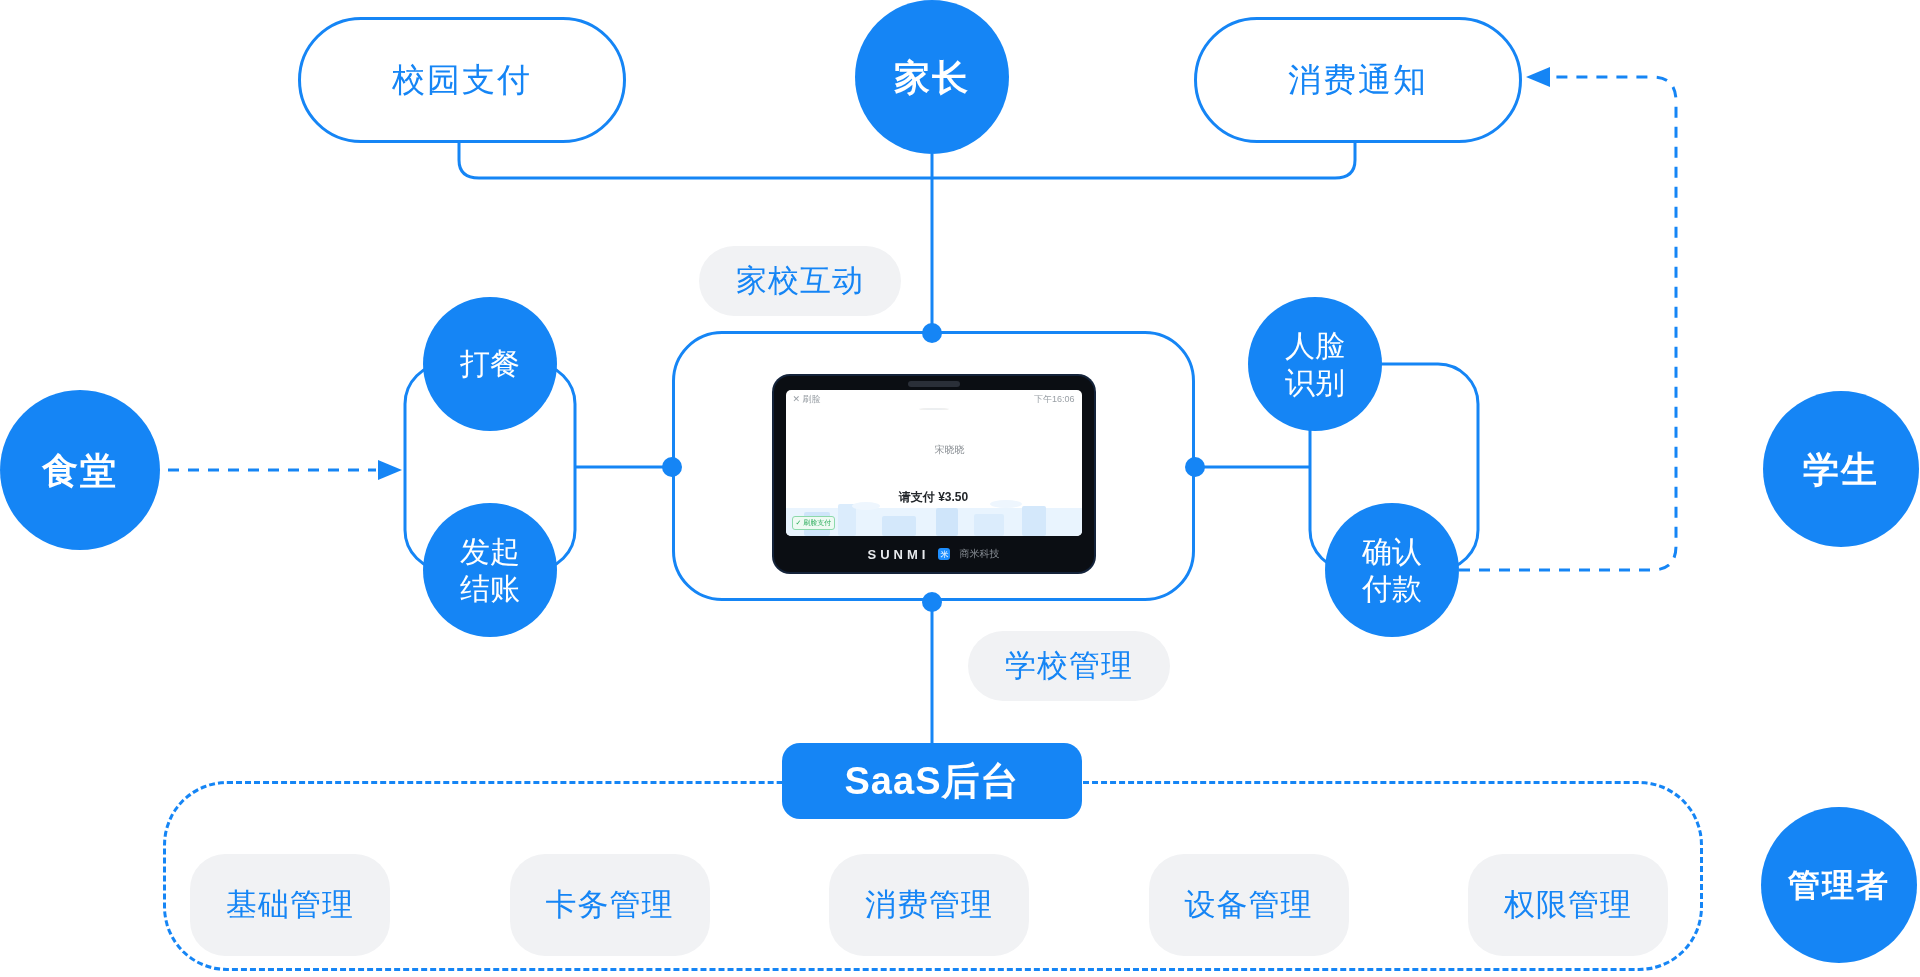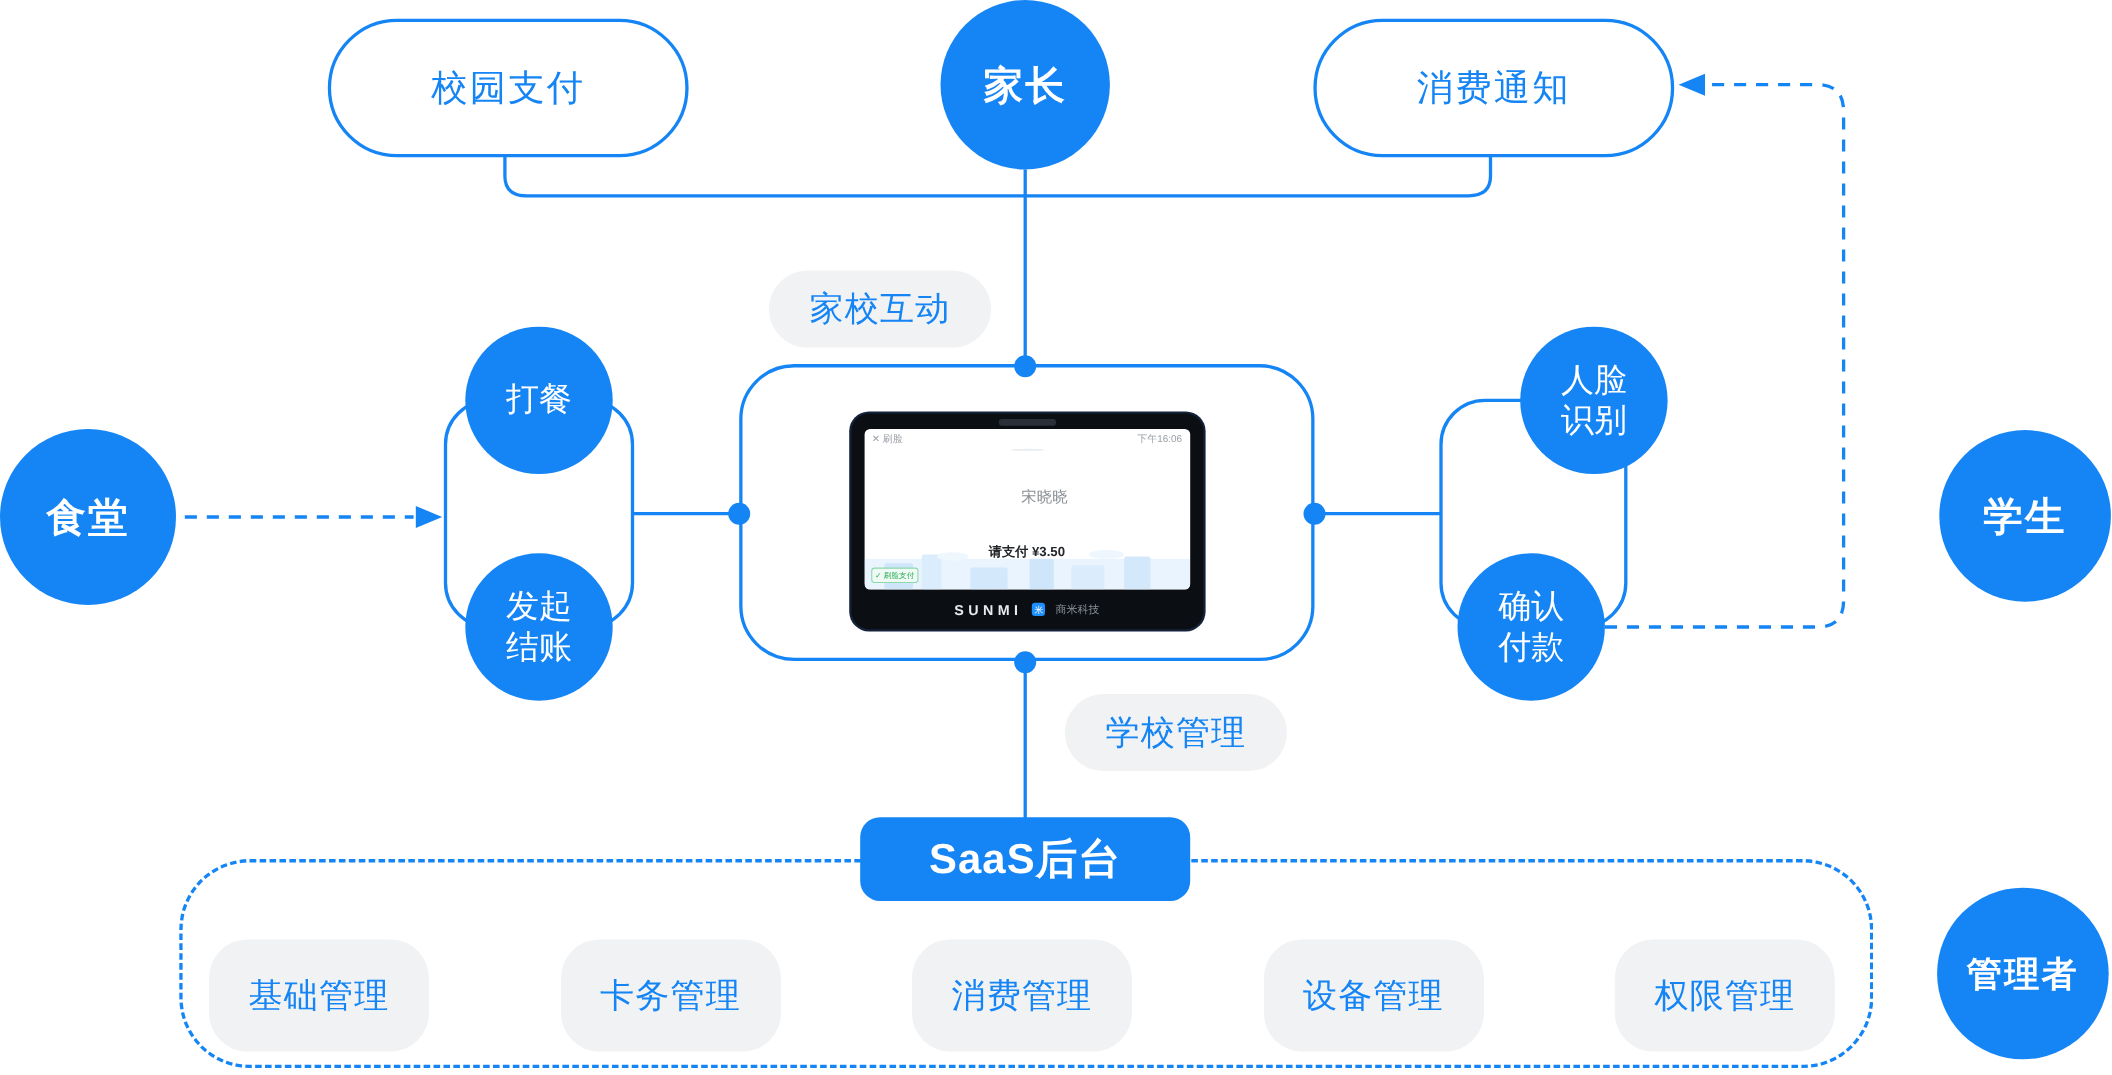--- a/index.html
+++ b/index.html
@@ -33,21 +33,21 @@
   .cam-slot{position:absolute;top:5px;left:50%;margin-left:-26px;width:52px;height:6px;
     border-radius:3px;background:#2a2f38;}
   .screen{position:absolute;left:12px;top:14px;width:296px;height:146px;background:#fff;
     border-radius:5px;overflow:hidden;display:flex;flex-direction:column;align-items:center;gap:30px;}
   .scr-topbar{position:absolute;top:3px;left:7px;right:7px;display:flex;
     justify-content:space-between;font-size:9px;color:#9aa0a6;z-index:3;}
   .avatar{margin-top:18px;width:28px;height:28px;border-radius:50%;background:#f6d7bd;
     position:relative;overflow:hidden;border:1px solid #eceff1;z-index:3;}
   .hair{position:absolute;top:-2px;left:3px;right:3px;height:13px;
     border-radius:50% 50% 45% 45%;background:#4a3a33;}
-  .scr-name{font-size:14px;color:#8a8f94;margin-top:3px;z-index:3;margin-left:32px;}
+  .scr-name{font-size:10px;color:#8a8f94;margin-top:3px;z-index:3;margin-left:32px;}
   .scr-pay{font-size:12px;font-weight:700;color:#23272b;margin-top:2px;z-index:3;}
   .scr-btn{margin-top:22px;width:102px;height:22px;border-radius:11px;
     background:linear-gradient(180deg,#46a0ff,#0f72e8);color:#fff;font-size:10px;
     display:flex;align-items:center;justify-content:center;z-index:3;}
   .skyline{position:absolute;left:0;right:0;bottom:0;height:38px;z-index:1;}
   .scr-badge{position:absolute;left:6px;bottom:6px;font-size:7px;color:#2fae5e;
     border:1px solid #8cd9ab;background:#eefaf3;border-radius:3px;padding:1px 3px;z-index:3;}
   .tab-bottom{position:absolute;left:0;right:0;bottom:0;height:36px;display:flex;
     align-items:center;justify-content:center;gap:9px;}
   .sunmi{color:#e8eaed;font-size:13px;font-weight:700;letter-spacing:4px;}
@@ -103,21 +103,21 @@
   <div class="pill-outline" style="left:1194px;top:17px;width:322px;height:120px;">消费通知</div>
 
   <div class="pill-gray" style="left:699px;top:246px;width:202px;height:70px;">家校互动</div>
   <div class="pill-gray" style="left:968px;top:631px;width:202px;height:70px;">学校管理</div>
 
   <div class="circle c-big" style="left:0px;top:390px;width:160px;height:160px;">食堂</div>
   <div class="circle c-small" style="left:423px;top:297px;">打餐</div>
   <div class="circle c-small" style="left:423px;top:503px;">发起
 结账</div>
 
-  <div class="circle c-small" style="left:1382px;top:297px;">人脸
+  <div class="circle c-small" style="left:1248px;top:297px;">人脸
 识别</div>
   <div class="circle c-small" style="left:1325px;top:503px;">确认
 付款</div>
   <div class="circle c-big" style="left:1763px;top:391px;width:156px;height:156px;">学生</div>
 
   <div class="device">
     <div class="tablet">
       <div class="cam-slot"></div>
       <div class="screen">
         <div class="scr-topbar">

